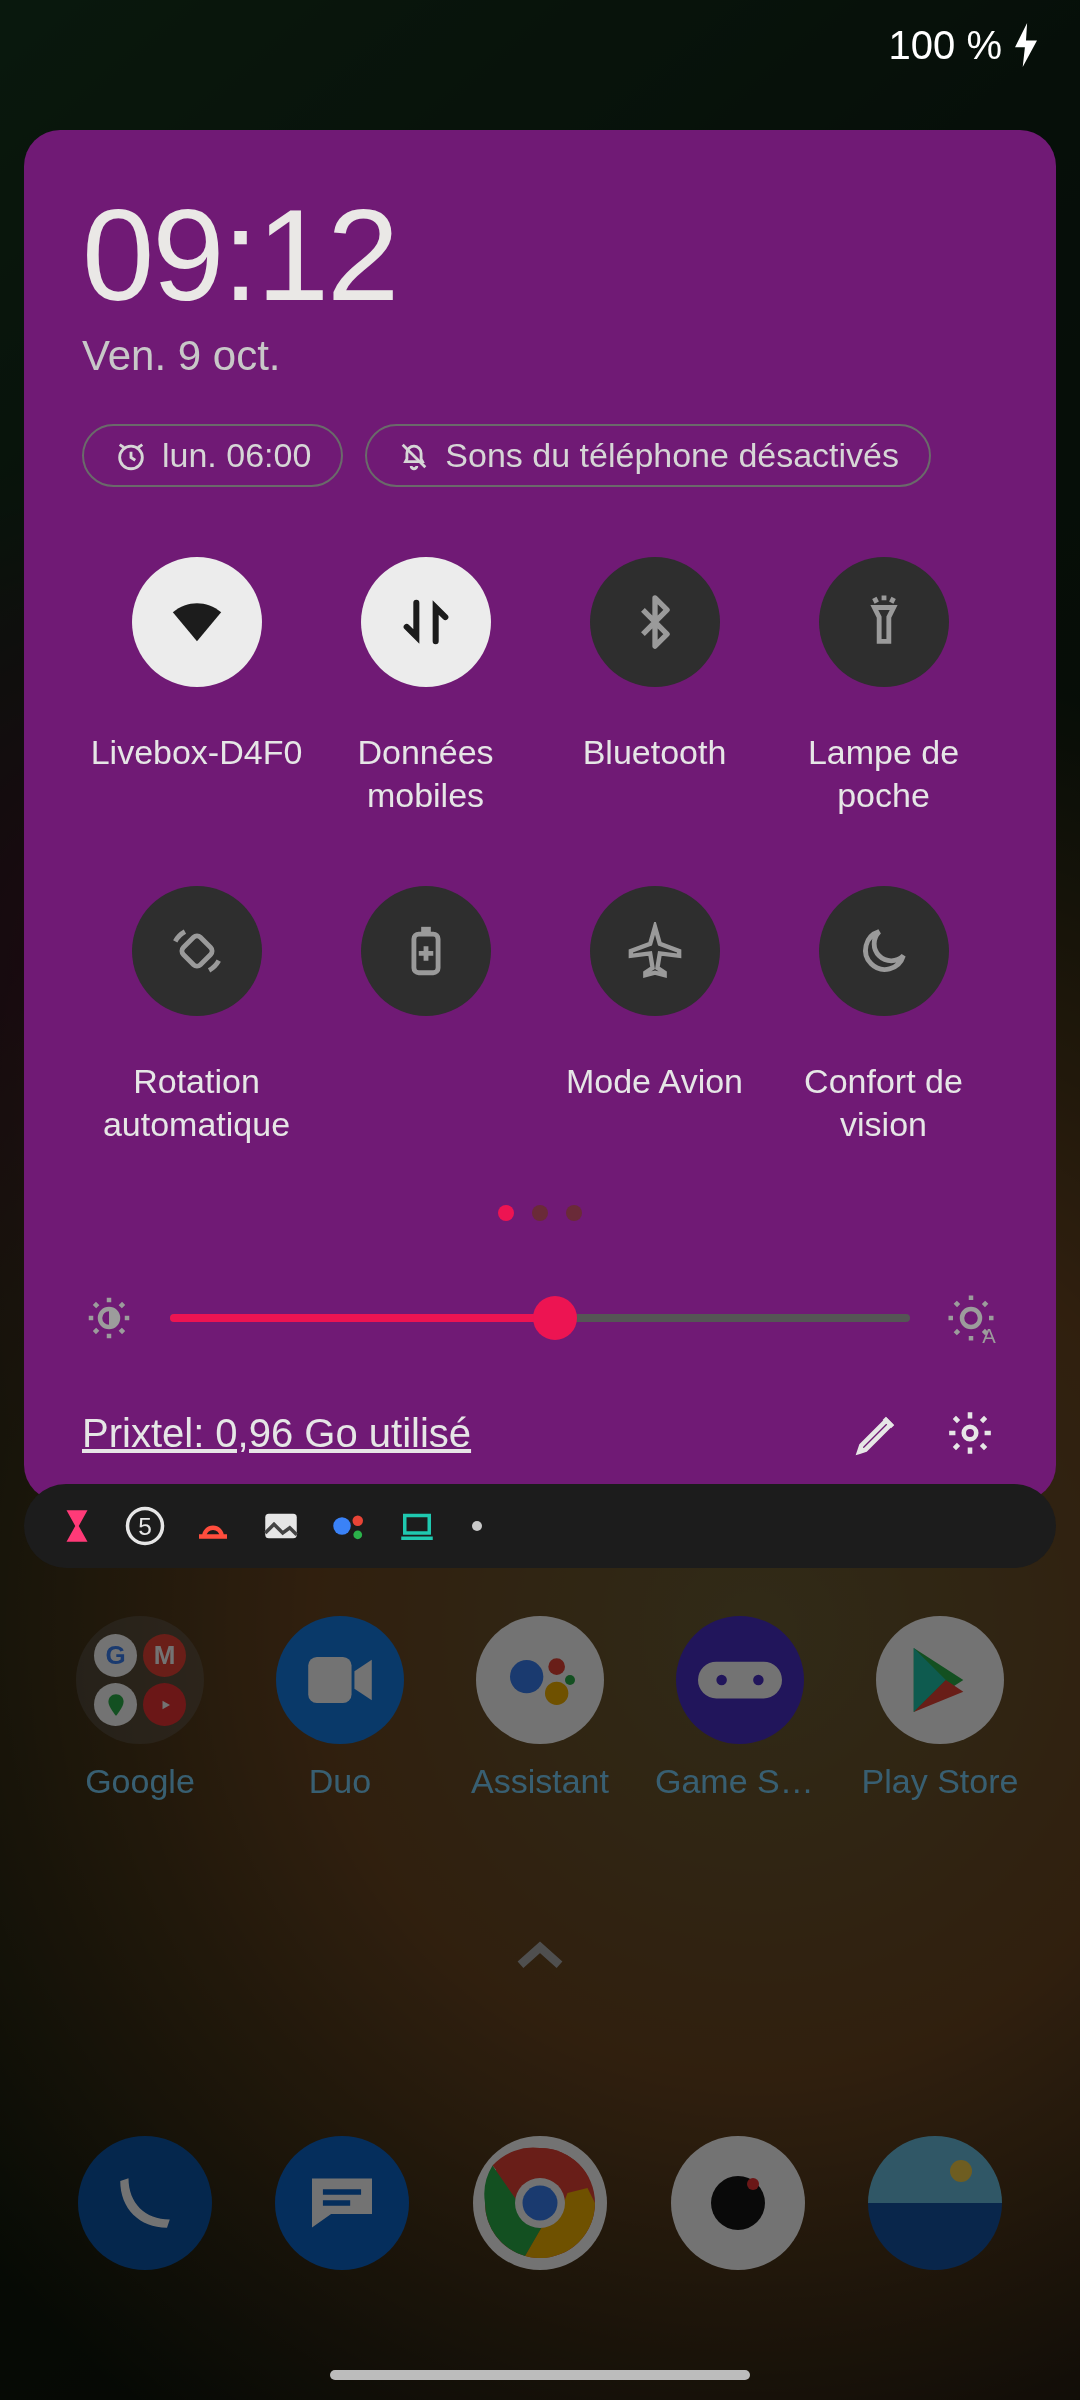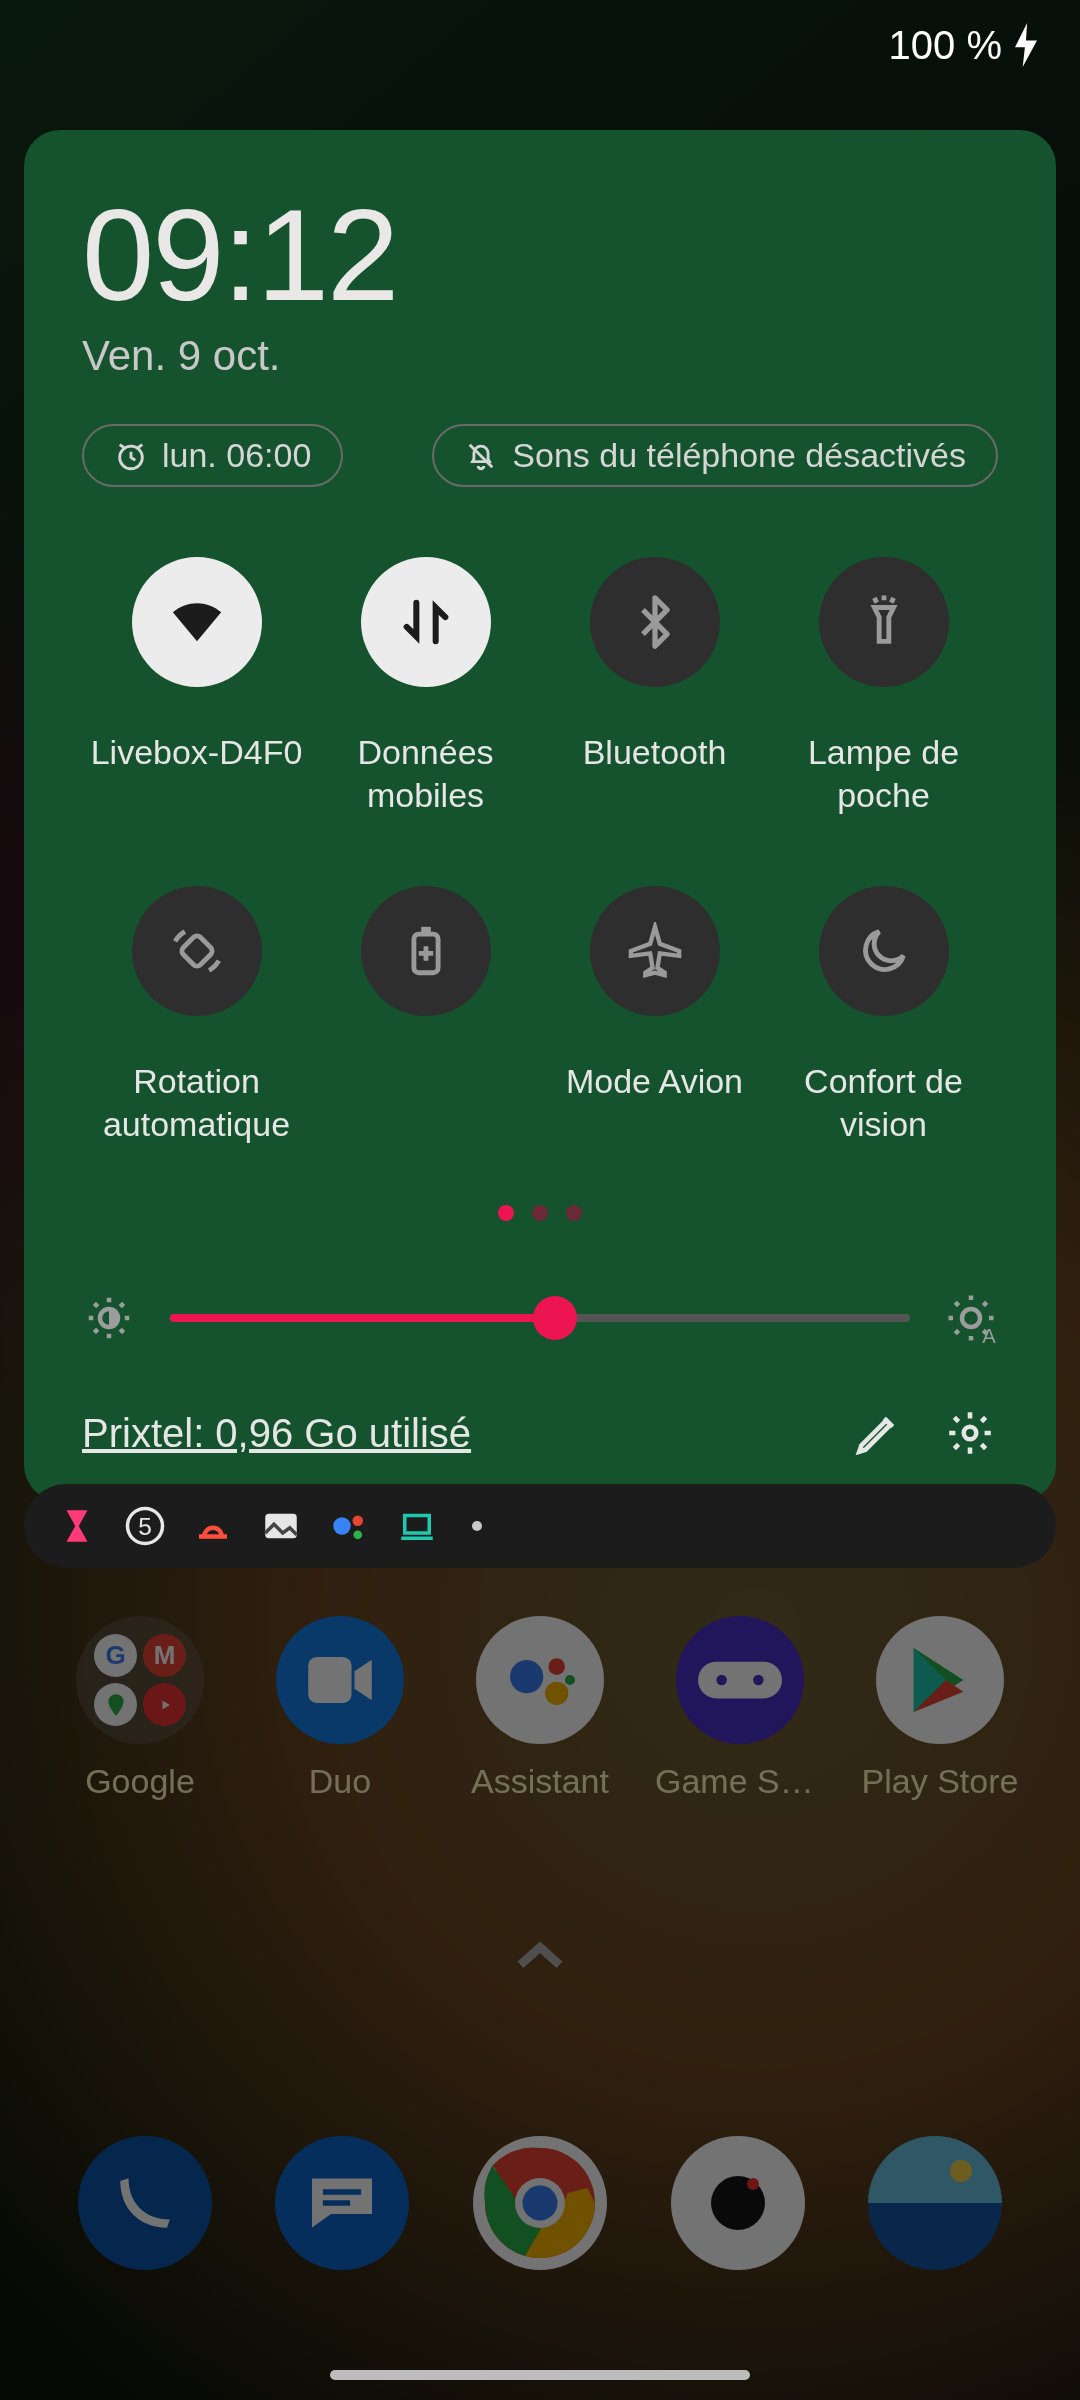--- a/index.html
+++ b/index.html
@@ -19,28 +19,28 @@
   .status-bar {
     position: absolute; top: 0; left: 0; right: 0; height: 90px;
     display: flex; align-items: center; justify-content: flex-end;
     padding: 0 40px; color: #fff; font-size: 40px; font-weight: 500; gap: 10px;
     z-index: 50;
   }
   .bolt-icon { width: 28px; height: 44px; }
 
   .qs-panel {
     position: absolute; left: 24px; right: 24px; top: 130px;
-    background: #14532d; border-radius: 36px;
+    background: #701a75; border-radius: 36px;
     padding: 50px 58px 40px 58px;
     color: #e6e6e6; z-index: 40;
   }
   .qs-time { font-size: 130px; font-weight: 300; letter-spacing: -2px; color: #eae8e6; }
   .qs-date { font-size: 42px; color: #c8c8c8; margin-top: 2px; }
 
-  .pill-row { display: flex; justify-content: space-between; gap: 22px; margin-top: 44px; margin-bottom: 10px;}
+  .pill-row { display: flex; justify-content: flex-start; gap: 22px; margin-top: 44px; margin-bottom: 10px;}
   .pill {
     display: flex; align-items: center; gap: 14px;
     border: 2px solid #6a6a6a; border-radius: 60px;
     padding: 10px 30px; color: #d6d6d6; font-size: 34px;
   }
   .pill svg { width: 34px; height: 34px; stroke: #d6d6d6; }
 
   .tiles { display: grid; grid-template-columns: repeat(4, 1fr); row-gap: 70px; margin-top: 70px; }
   .tile { display: flex; flex-direction: column; align-items: center; gap: 44px; }
   .tile-circle {
@@ -79,21 +79,21 @@
 
   .home {
     position: absolute; left: 0; right: 0; top: 1590px; bottom: 0;
     z-index: 20;
   }
   .overlay { position: absolute; inset: 0; background: rgba(0,0,0,0.55); z-index: 30; pointer-events: none; }
 
   .app-row { display: grid; grid-template-columns: repeat(5, 1fr); padding: 26px 46px 0 46px; gap: 0 12px;}
   .app { display: flex; flex-direction: column; align-items: center; gap: 18px; }
   .app-icon { width: 128px; height: 128px; border-radius: 50%; display: flex; align-items: center; justify-content: center; position: relative; }
-  .app-label { font-size: 34px; color: #fef9c3; text-align: center; max-width: 170px; white-space: nowrap; overflow: hidden; text-overflow: ellipsis; }
+  .app-label { font-size: 34px; color: #7dd3fc; text-align: center; max-width: 170px; white-space: nowrap; overflow: hidden; text-overflow: ellipsis; }
 
   .caret-up { position: absolute; left: 50%; top: 1940px; transform: translateX(-50%); z-index: 25; }
   .caret-up svg { width: 52px; height: 32px; stroke: #b0b0b0; fill: none; stroke-width: 4; }
 
   .dock { position: absolute; left: 0; right: 0; bottom: 130px; display: grid; grid-template-columns: repeat(5, 1fr); padding: 0 46px; z-index: 25; }
   .dock .app-icon { width: 134px; height: 134px; }
 
   .gesture-bar { position: absolute; bottom: 20px; left: 50%; transform: translateX(-50%); width: 420px; height: 10px; border-radius: 6px; background: #bcbcbc; z-index: 60; }
 
   

